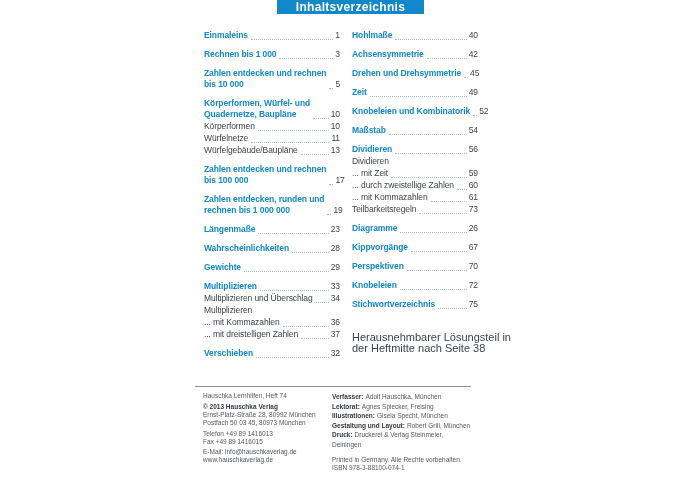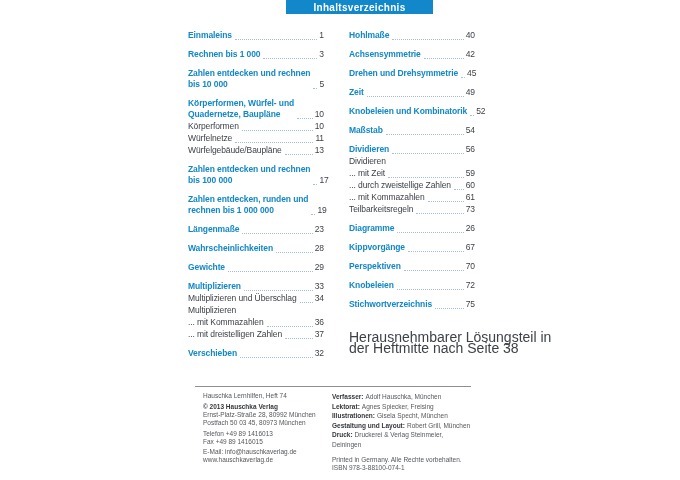--- a/index.html
+++ b/index.html
@@ -2,44 +2,44 @@
 <html><head>
 <meta charset="utf-8">
 <style>
   html, body { margin:0; padding:0; }
   body {
     width:680px; height:480px; background:#ffffff; position:relative;
     font-family:"Liberation Sans", sans-serif; overflow:hidden;
     -webkit-font-smoothing:antialiased;
   }
   .tab {
-    position:absolute; left:286px; top:0; width:147px; height:14px;
-    background:#1287c9; color:#ffffff; font-size:10px; font-weight:600;
+    position:absolute; left:277px; top:0; width:147px; height:14px;
+    background:#1287c9; color:#ffffff; font-size:12px; font-weight:600;
     display:flex; align-items:center; justify-content:center; letter-spacing:.3px;
   }
-  .toc { position:absolute; left:188px; top:30px; display:flex; }
+  .toc { position:absolute; left:204px; top:30px; display:flex; }
   .col-left  { width:136px; }
-  .col-right { width:126px; margin-left:25px; }
+  .col-right { width:126px; margin-left:12px; }
   .row {
     display:flex; align-items:flex-end;
     font-size:8.5px; line-height:11px; letter-spacing:-0.1px;
     color:#3d4248; margin-top:8px;
   }
   .row.sub { margin-top:1px; }
   .row.first { margin-top:0; }
   .label { white-space:pre; }
   .heading > .label { color:#1287c9; font-weight:700; }
   .leader {
     flex:1 1 auto; min-width:4px;
     border-bottom:1px dotted #a5c0d6;
     margin:0 2px 1.5px 3px;
   }
   .num { text-align:right; }
   .note {
-    margin-top:22px; font-size:14px; line-height:11px;
+    margin-top:22px; font-size:11px; line-height:11px;
     color:#3d4248; white-space:pre;
   }
   .footer {
     position:absolute; left:195px; top:386px; width:276px;
     border-top:1px solid #8f8f8f; padding-top:5px;
     display:flex; font-size:6.5px; color:#53575b;
   }
   .f-left { width:137px; padding-left:8px; box-sizing:border-box; }
   .f-right { flex:1; }
   .f-line { line-height:7.9px; }

